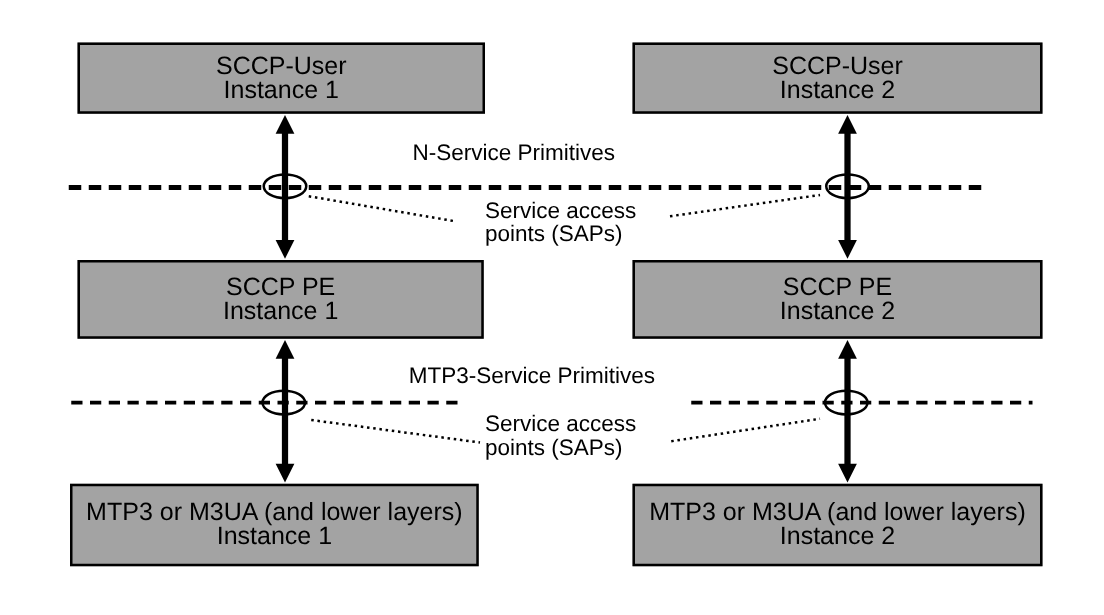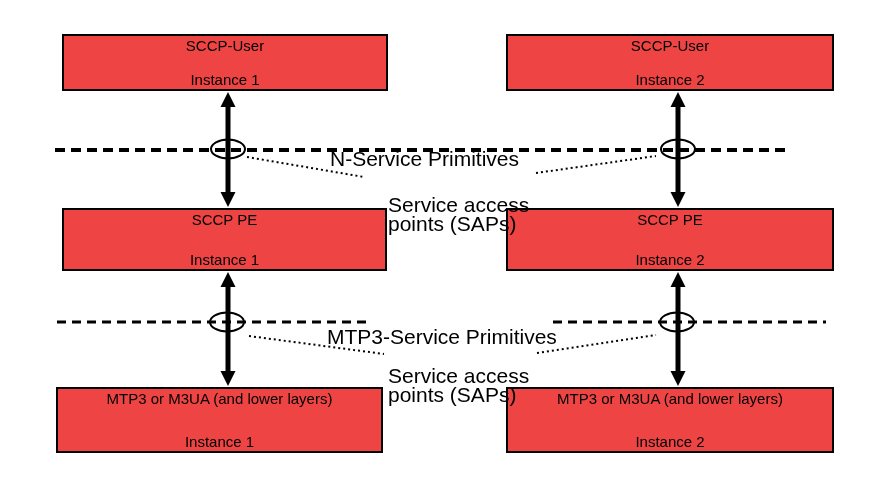--- a/index.html
+++ b/index.html
@@ -20,35 +20,34 @@
     position: absolute;
     left: 0;
     top: 0;
     width: 883px;
     height: 492px;
   }
   .box {
     position: absolute;
     box-sizing: border-box;
     border: 2px solid #000000;
-    background: #ef4444;
+    background: #a3a3a3;
     display: flex;
     flex-direction: column;
     align-items: center;
-    justify-content: space-between;
+    justify-content: center;
     text-align: center;
-    font-size: 15px;
+    font-size: 20px;
     line-height: 19px;
   }
   .lbl {
     position: absolute;
-    font-size: 21px;
+    font-size: 18px;
     line-height: 19px;
     white-space: nowrap;
-    margin-top: 36px;
   }
   #box-sccp-user-1 { left: 62px;  top: 34px;  width: 326px; height: 57px; }
   #box-sccp-user-2 { left: 506px; top: 34px;  width: 328px; height: 57px; }
   #box-sccp-pe-1   { left: 62px;  top: 208px; width: 325px; height: 63px; }
   #box-sccp-pe-2   { left: 506px; top: 208px; width: 328px; height: 63px; }
   #box-mtp3-1      { left: 56px;  top: 387px; width: 327px; height: 66px; }
   #box-mtp3-2      { left: 506px; top: 387px; width: 328px; height: 66px; }
   #lbl-n-service    { left: 330px; top: 113px; }
   #lbl-mtp3-service { left: 327px; top: 291px; text-align: right; }
   #lbl-sap-top      { left: 388px; top: 159px; white-space: normal; }

